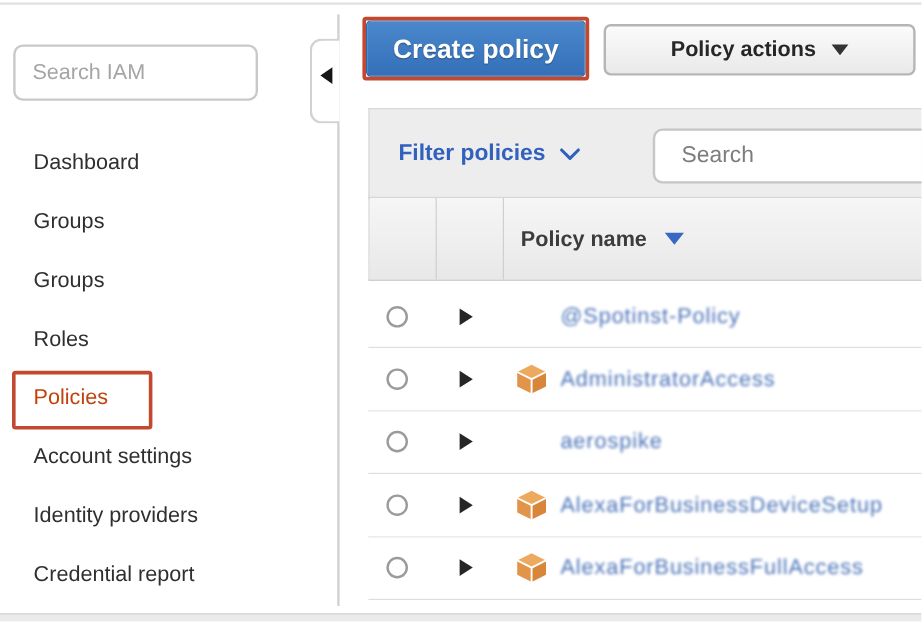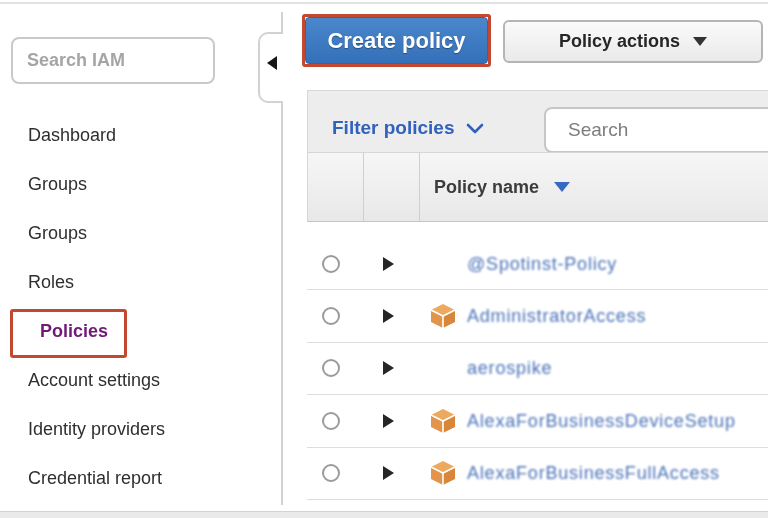--- a/index.html
+++ b/index.html
@@ -27,27 +27,27 @@
     border-right: 10px solid #161616;
     border-top: 7px solid transparent;
     border-bottom: 7px solid transparent;
   }
 
   
   .iam-search {
     position: absolute; left: 11px; top: 37px; width: 204px; height: 47px;
     border: 2px solid #c9c9c9; border-radius: 8px;
     font-family: "Liberation Sans", sans-serif;
-    font-size: 18px; color: #333; padding: 0 14px; outline: none; background: #fff; font-weight: bold;
+    font-size: 18px; color: #333; padding: 0 14px; outline: none; background: #fff;
   }
   .iam-search::placeholder { color: #a5a5a5; }
 
   .nav { position: absolute; left: 28px; top: 111px; }
   .nav-item { height: 49px; line-height: 49px; font-size: 18px; color: #2f2f2f; cursor: pointer; white-space: nowrap; }
-  .nav-item.current { font-weight: bold; color: #701a75; margin-left: 12px; }
+  .nav-item.current { font-weight: normal; color: #c2410c; }
 
   .annot-box { position: absolute; border: 3px solid #c2492f; border-radius: 3px; z-index: 6; pointer-events: none; }
   .annot-policies { left: 10px; top: 309px; width: 117px; height: 49px; }
   .annot-create { left: 302px; top: 14px; width: 189px; height: 53px; }
 
   
   .btn-create {
     position: absolute; left: 305px; top: 17px; width: 183px; height: 47px;
     background: linear-gradient(#4a87cb, #3470b9);
     border: 1px solid #2d66a9; border-radius: 4px;
@@ -87,21 +87,21 @@
     display: flex; align-items: center; padding: 0 12px; gap: 10px;
   }
   .policy-search input {
     border: none; outline: none; flex: 1; font-family: "Liberation Sans", sans-serif;
     font-size: 19px; color: #333; background: transparent;
   }
   .policy-search input::placeholder { color: #7d7d7d; }
 
   
   .thead {
-    position: absolute; left: 307px; top: 152px; width: 461px; height: 70px;
+    position: absolute; left: 307px; top: 164px; width: 461px; height: 70px;
     background: linear-gradient(#f6f6f6, #e8e8e8);
     border-top: 1px solid #d6d6d6; border-bottom: 1px solid #c5c5c5;
     border-left: 1px solid #d6d6d6;
   }
   .col-sep { position: absolute; top: 0; width: 1px; height: 100%; background: #cfcfcf; }
   .col-sep.s1 { left: 55px; }
   .col-sep.s2 { left: 111px; }
   .th-label {
     position: absolute; left: 126px; top: 0; height: 100%;
     display: flex; align-items: center; gap: 15px;

